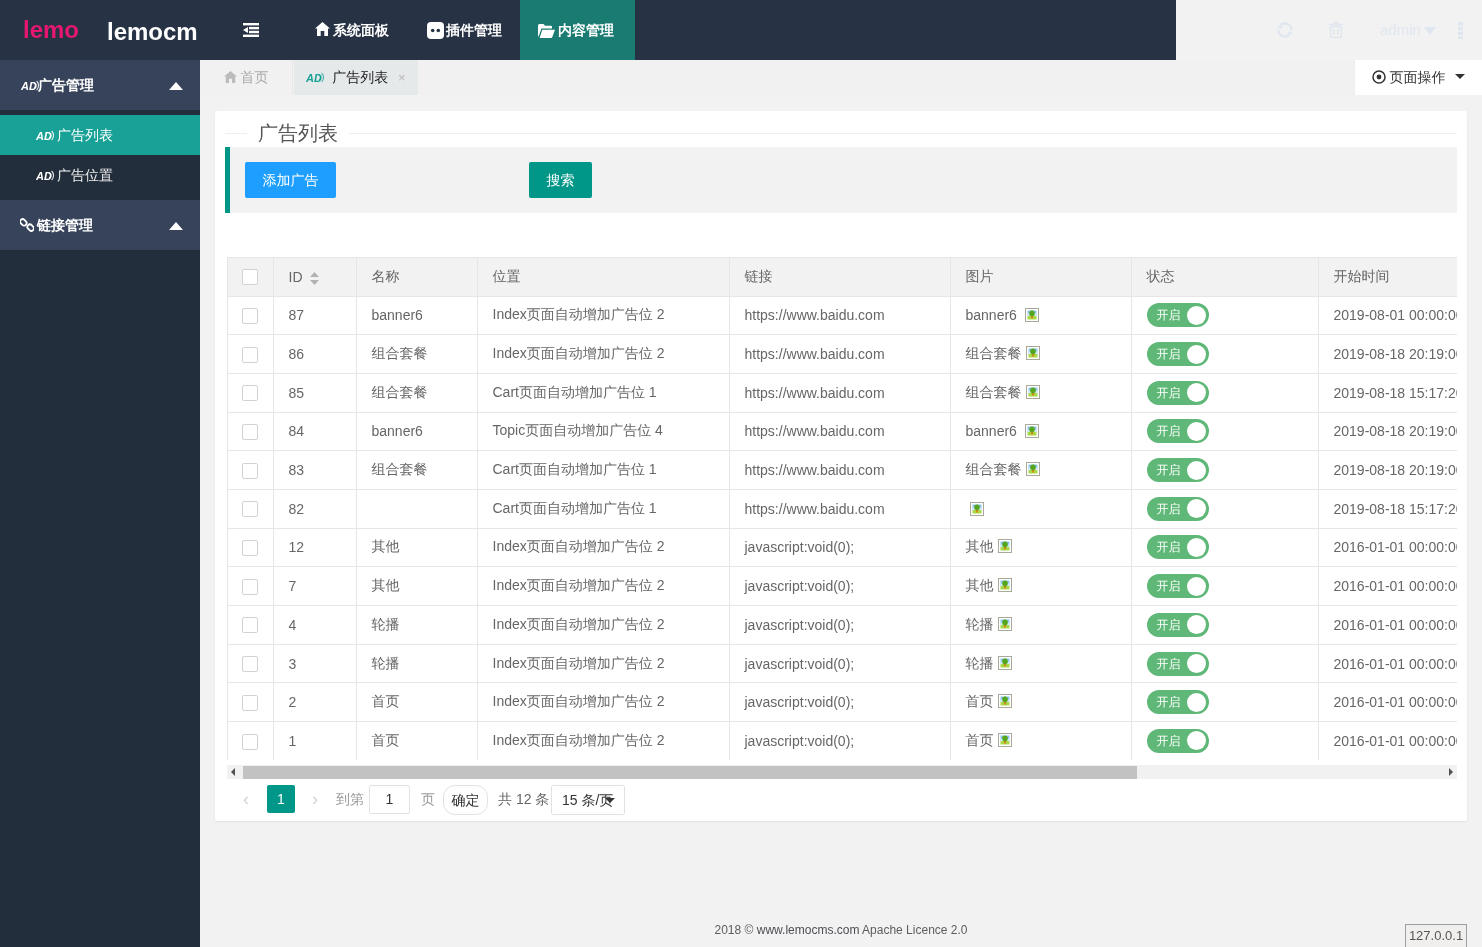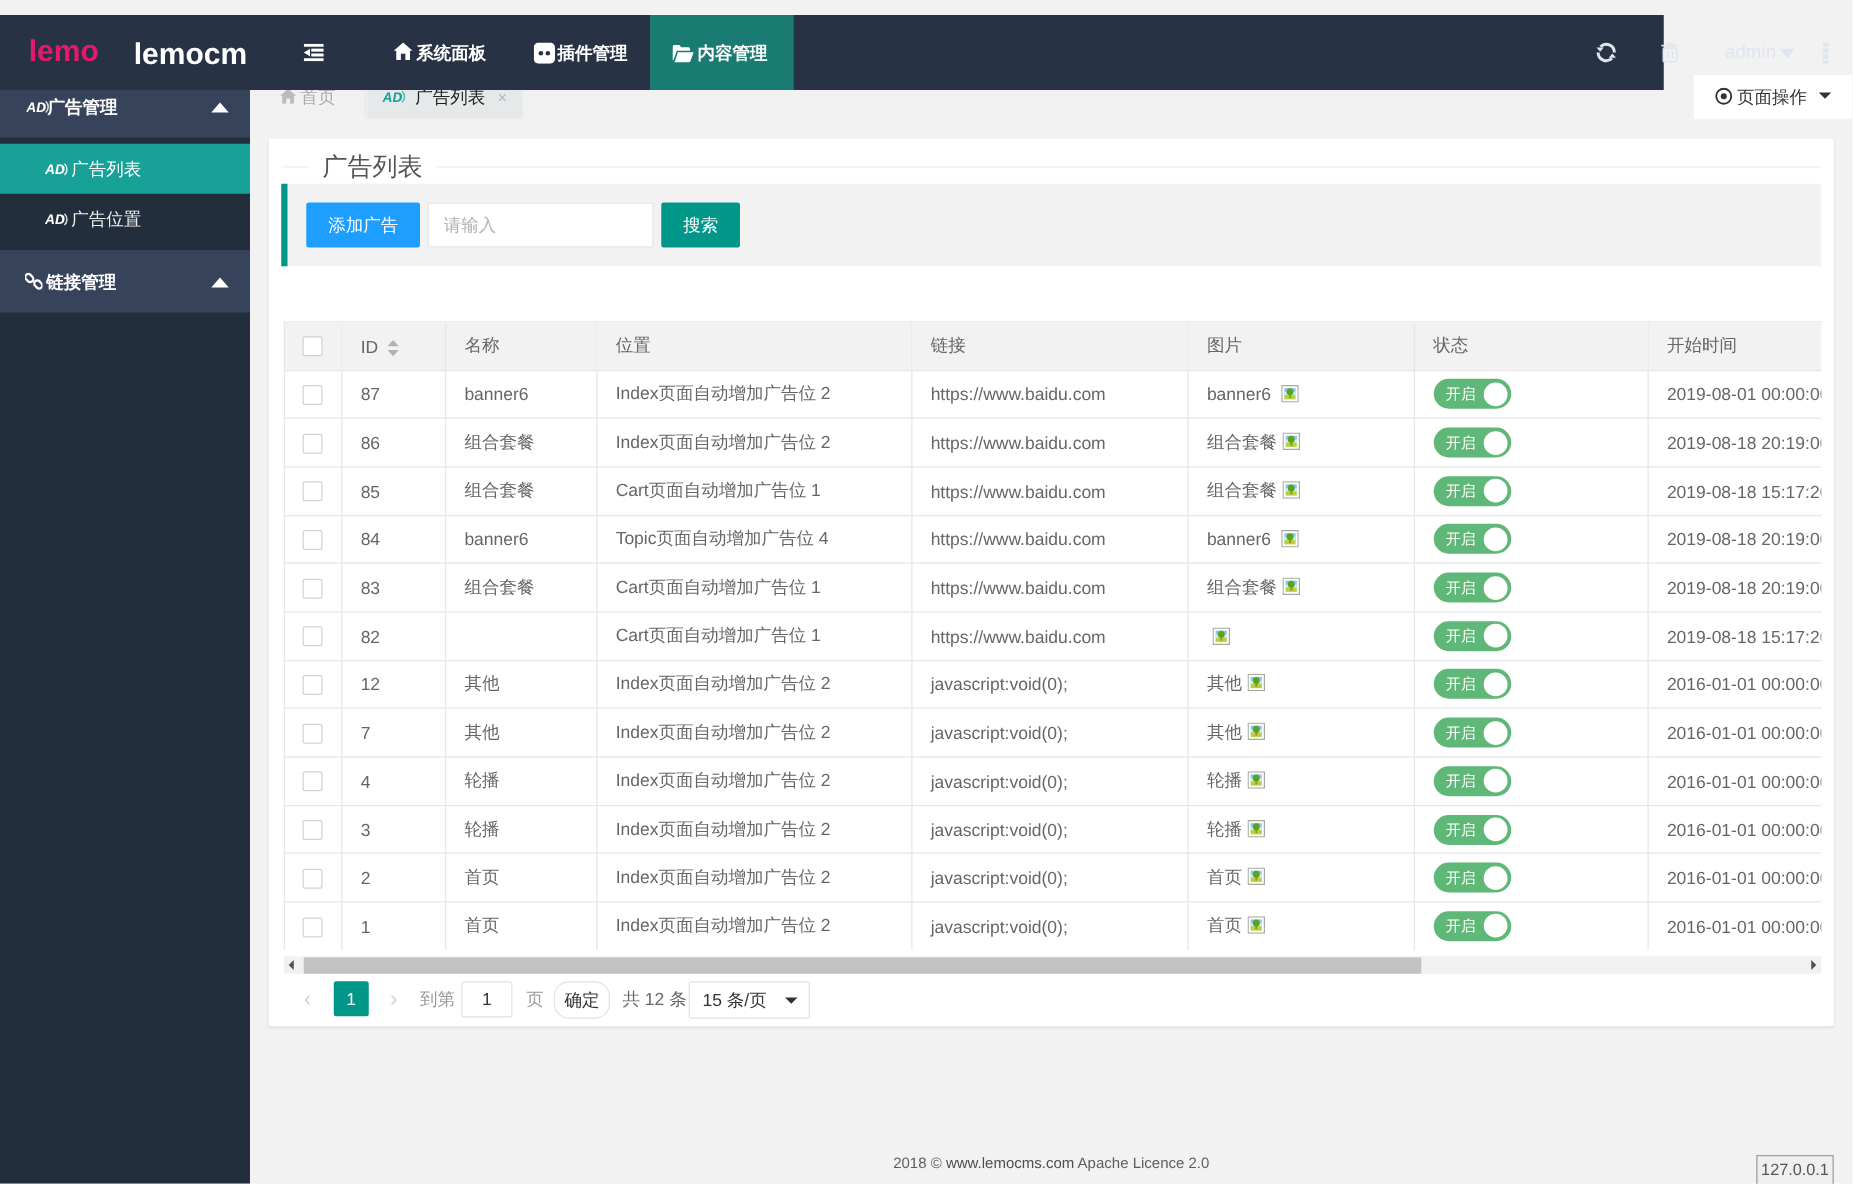--- a/index.html
+++ b/index.html
@@ -1,21 +1,21 @@
 <!DOCTYPE html>
 <html><head>
 <meta charset="utf-8">
 <title>lemocm</title>
 <style>
 *{margin:0;padding:0;box-sizing:border-box;}
 html,body{width:1482px;height:947px;overflow:hidden;}
 body{position:relative;font-family:"Liberation Sans",sans-serif;background:#f2f2f2;font-size:14px;color:#666;}
 
 
-#topbar{position:absolute;left:0;top:12px;width:1331px;height:60px;background:#273344;z-index:30;}
+#topbar{position:absolute;left:0;top:0;width:1176px;height:60px;background:#273344;z-index:30;}
 #logo-lemo{position:absolute;left:23px;top:16px;font-size:24px;font-weight:bold;color:#e6176f;}
 #logo-name{position:absolute;left:107px;top:18px;font-size:24px;font-weight:bold;color:#fff;}
 .tnav{position:absolute;top:0;height:60px;line-height:60px;color:#fff;font-weight:bold;font-size:14px;}
 #tnav-active{position:absolute;left:520px;top:0;width:115px;height:60px;background:#197b71;}
 #topbar svg{vertical-align:middle;}
 .ticon{position:absolute;top:22px;}
 #adminTxt{position:absolute;top:0;height:60px;line-height:60px;left:1380px;color:#dfe6ef;font-size:15px;}
 #adminCaret{position:absolute;top:27px;left:1424px;width:0;height:0;border:6.5px solid transparent;border-top:8px solid #dfe6ef;border-bottom:none;}
 
 
@@ -71,21 +71,21 @@
 .pg{position:absolute;top:0;height:28px;line-height:28px;}
 #pgPrev{left:16px;color:#d2d2d2;font-size:18px;}
 #pgCur{left:40px;width:28px;background:#009688;color:#fff;text-align:center;border-radius:2px;}
 #pgNext{left:85px;color:#d2d2d2;font-size:18px;}
 .pgtxt{color:#666;}
 #pg到第{left:109px;}
 #pgInp{left:142px;width:41px;height:29px;border:1px solid #e2e2e2;border-radius:2px;text-align:center;line-height:27px;background:#fff;}
 #pg页{left:194px;}
 #pgBtn{left:216px;width:45px;height:30px;border:1px solid #e2e2e2;border-radius:12px;text-align:center;line-height:28px;background:#fff;color:#333;}
 #pgTot{left:271px;}
-#pgSel{left:324px;width:97px;height:30px;border:1px solid #e2e2e2;border-radius:2px;line-height:28px;padding-left:10px;background:#fff;color:#333;}
+#pgSel{left:324px;width:74px;height:30px;border:1px solid #e2e2e2;border-radius:2px;line-height:28px;padding-left:10px;background:#fff;color:#333;}
 #pgSel:after{content:"";position:absolute;right:9px;top:12px;border:5px solid transparent;border-top-color:#333;}
 
 
 #footer{position:absolute;left:200px;top:923px;width:1282px;text-align:center;color:#5d5d5d;font-size:12px;}
 #footer b{color:#4d4d55;font-weight:normal;}
 #ip{position:absolute;left:1405px;top:924px;width:62px;height:30px;line-height:21px;text-align:center;background:#f1eeee;border:1px solid #9e9e9e;color:#555;font-size:13px;}
 </style>
 </head>
 <body>
 
@@ -201,21 +201,20 @@
     <span style="display:inline-block;vertical-align:middle;margin-left:6px;margin-top:-3px;width:0;height:0;border:5px solid transparent;border-top-color:#333;border-bottom:none;"></span>
   </div>
 </div>
 
 <div id="card">
   <div id="fieldset">
       <span id="legend">广告列表</span>
     </div>
   <div id="toolbar">
     <span class="btn" id="btnAdd">添加广告</span>
-    <span id="inpSearch">请输入</span>
     <span class="btn" id="btnSearch">搜索</span>
   </div>
   <div id="tblwrap">
     <table>
       <thead>
         <tr>
           <th class="c1" style="padding:0;text-align:center;"><span class="cb"></span></th>
           <th class="c2">ID<svg class="sort" width="9" height="13" viewBox="0 0 9 13">
                 <path d="M4.5 0 L9 5 L0 5 Z" fill="#b2b2b2"></path>
                 <path d="M4.5 13 L9 8 L0 8 Z" fill="#b2b2b2"></path>

